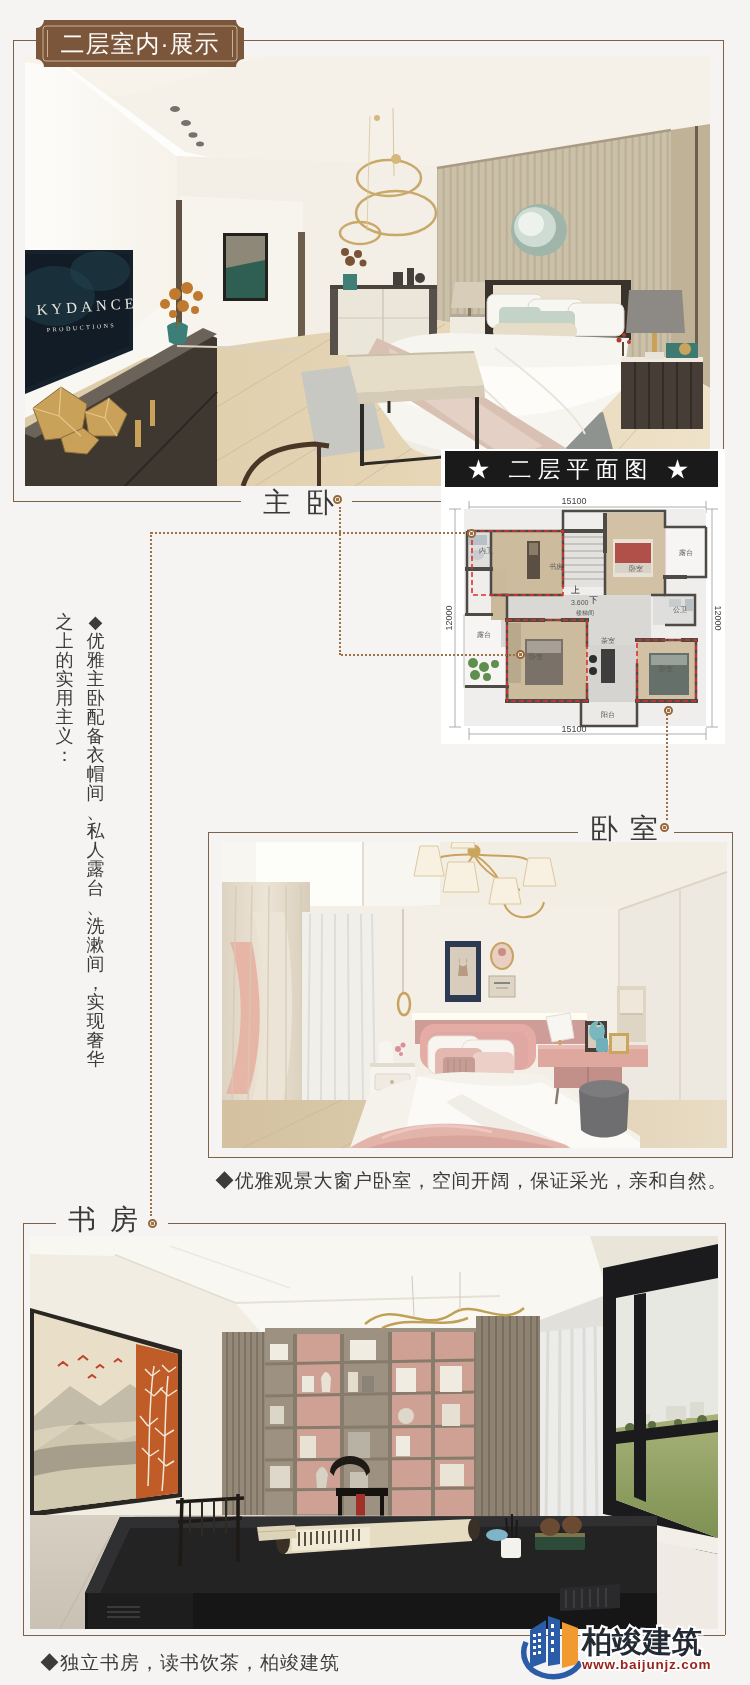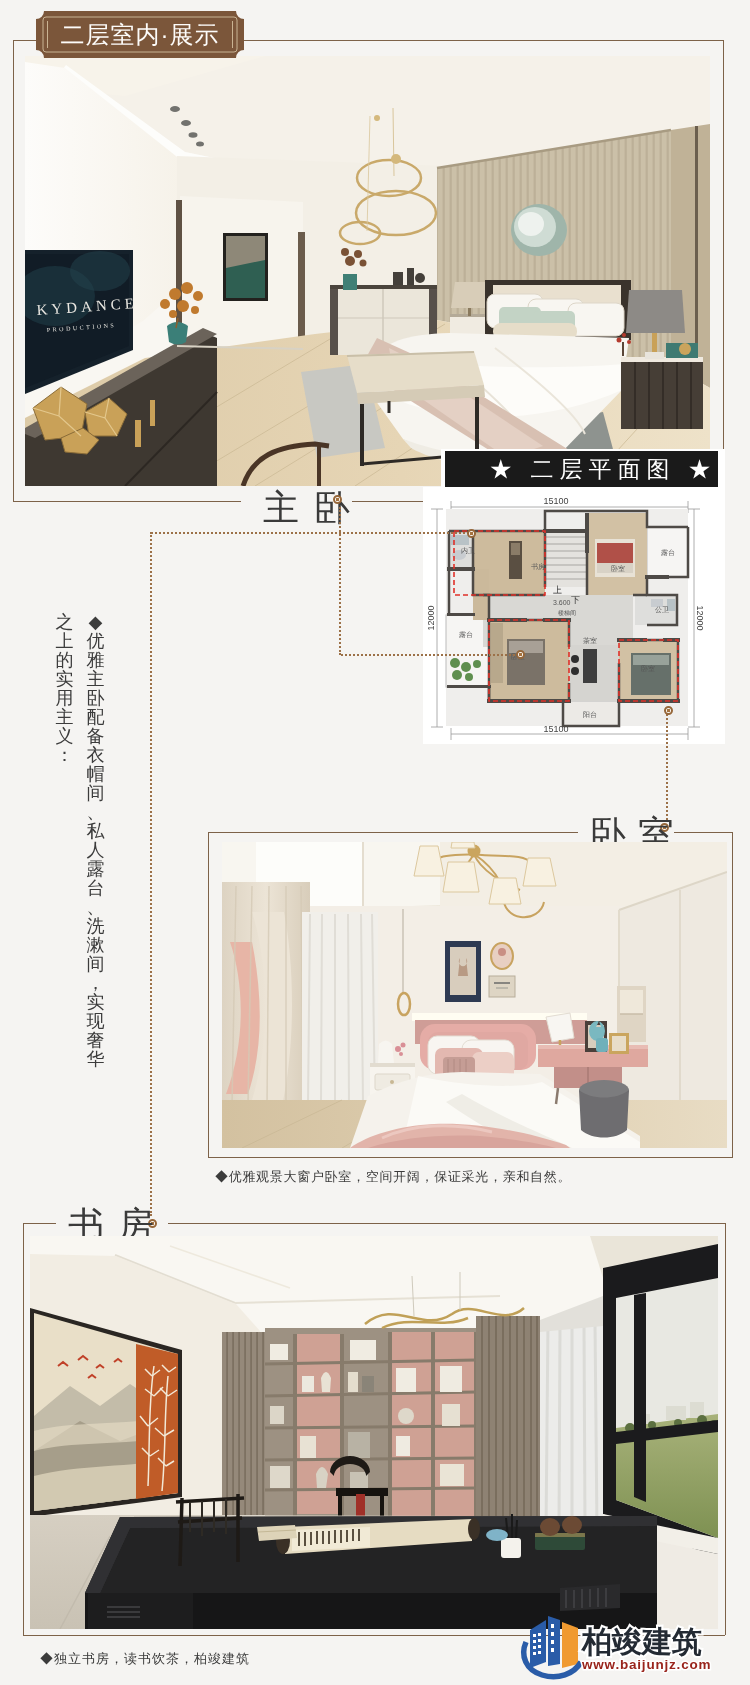--- a/index.html
+++ b/index.html
@@ -1,24 +1,24 @@
 <!DOCTYPE html>
 <html><head>
 <meta charset="utf-8">
 <style>
 html,body{margin:0;padding:0}
 body{width:750px;height:1685px;position:relative;background:#f5f4f2;font-family:"Liberation Sans",sans-serif;overflow:hidden}
 .abs{position:absolute}
 .hline{position:absolute;height:1px;background:#7d6249}
 .vline{position:absolute;width:1px;background:#7d6249}
-.lbl{position:absolute;font-size:36px;color:#3a3a3a;white-space:nowrap}
+.lbl{position:absolute;font-size:28px;color:#3a3a3a;white-space:nowrap}
 .dot{position:absolute;width:5px;height:5px;border-radius:50%;border:2px solid #96673a;background:radial-gradient(circle,#a5733f 0 1.5px,#fdfbf8 2px)}
 .dotv{position:absolute;width:0;border-left:2px dotted #9c7148}
 .doth{position:absolute;height:0;border-top:2px dotted #9c7148}
-.cap{position:absolute;font-size:13px;color:#3b3b3b;letter-spacing:1.6px;white-space:nowrap}
+.cap{position:absolute;font-size:19px;color:#3b3b3b;letter-spacing:1.6px;white-space:nowrap}
 .vtxt{position:absolute;width:19px;font-size:18px;line-height:19px;color:#3c3c3c;word-break:break-all;text-align:center}
 </style>
 </head>
 <body>
 
 <div class="hline" style="left:13px;top:40px;width:710px"></div>
 <div class="vline" style="left:13px;top:40px;height:461px"></div>
 <div class="vline" style="left:723px;top:40px;height:461px"></div>
 <div class="hline" style="left:13px;top:501px;width:228px"></div>
 <div class="hline" style="left:352px;top:501px;width:89px"></div>
@@ -212,37 +212,37 @@
 </g>
 <line x1="153" y1="262" x2="151" y2="272" stroke="#8a5f2e" stroke-width="1.5"></line>
 
 <path d="M218,430 C228,400 252,390 290,388 L304,390" stroke="#4a3526" stroke-width="5" fill="none"></path>
 <path d="M294,389 L294,430" stroke="#4a3526" stroke-width="4" fill="none"></path>
 
 <line x1="152" y1="290" x2="278" y2="293" stroke="#d8d2c4" stroke-width="2"></line>
 </svg>
 </div>
 
-<div class="abs" style="left:36px;top:11px;width:208px;height:63px">
+<div class="abs" style="left:36px;top:20px;width:208px;height:63px">
 <svg width="208" height="47" viewBox="0 0 208 47">
 <path d="M8,0 H200 A8,8 0 0 0 208,8 V39 A8,8 0 0 0 200,47 H8 A8,8 0 0 0 0,39 V8 A8,8 0 0 0 8,0 Z" fill="#7b563a"></path>
 <rect x="7" y="6" width="194" height="35" rx="3" fill="none" stroke="#c9b393" stroke-width="1"></rect>
 <line x1="11.5" y1="10" x2="11.5" y2="37" stroke="#c9b393" stroke-width="1"></line>
 <line x1="196.5" y1="10" x2="196.5" y2="37" stroke="#c9b393" stroke-width="1"></line>
 <text x="104" y="32" text-anchor="middle" font-size="24" fill="#fdfcfa" letter-spacing="1" font-family="Liberation Sans,sans-serif">二层室内·展示</text>
 </svg>
 </div>
 
 <div class="lbl" style="left:263px;top:484px;letter-spacing:15px">主卧</div>
 <div class="dot" style="left:333px;top:495px"></div>
 
 <div class="abs" style="left:441px;top:449px;width:284px;height:295px;background:#fff"></div>
 <div class="abs" style="left:445px;top:451px;width:273px;height:36px;background:#1a1a1a"></div>
-<div class="abs" style="left:445px;top:451px;width:272px;height:36px;color:#fff;font-size:23px;text-align:right;line-height:37px;letter-spacing:6px">★ 二层平面图 ★</div>
-<div class="abs" style="left:423px;top:487px;width:284px;height:257px">
+<div class="abs" style="left:445px;top:451px;width:272px;height:36px;color:#fff;font-size:23px;text-align:center;line-height:37px;letter-spacing:6px">★ 二层平面图 ★</div>
+<div class="abs" style="left:441px;top:487px;width:284px;height:257px">
 <svg width="284" height="257" viewBox="0 0 284 257">
 <rect width="284" height="257" fill="#ffffff"></rect>
 
 <g stroke="#999" stroke-width="0.8">
 <line x1="28" y1="20" x2="265" y2="20"></line>
 <line x1="28" y1="14" x2="28" y2="26"></line>
         <line x1="265" y1="14" x2="265" y2="26"></line>
 <line x1="28" y1="247" x2="265" y2="247"></line>
 <line x1="28" y1="241" x2="28" y2="253"></line>
         <line x1="265" y1="241" x2="265" y2="253"></line>

